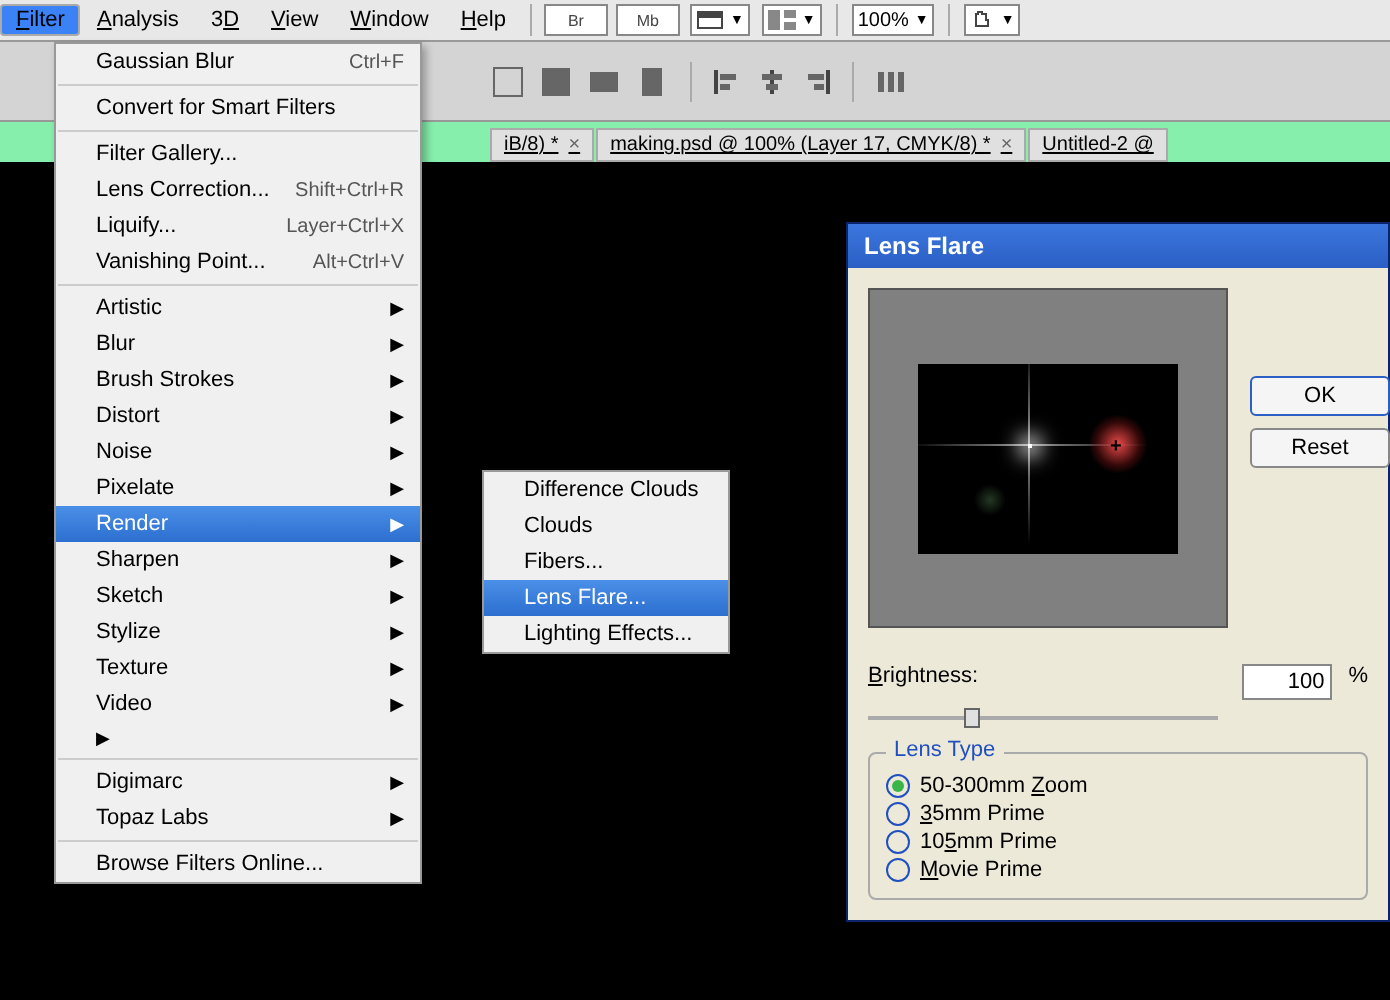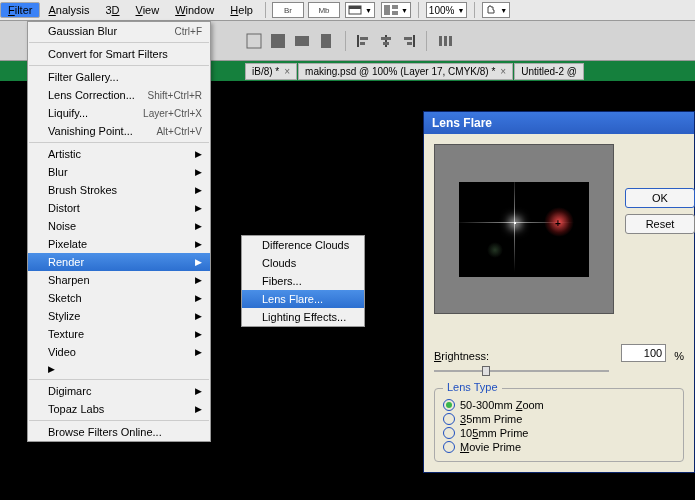--- a/index.html
+++ b/index.html
@@ -14,21 +14,21 @@
 .menubar .tbicon { width: 32px; height: 16px; border: 1px solid #888; background: #FFF; margin: 0 2px; font-size: 8px; display: flex; align-items: center; justify-content: center; color:#444; }
 .menubar .dropdown { display: flex; align-items: center; border: 1px solid #888; background: #FFF; padding: 0 2px; margin: 0 3px; height: 16px; font-size: 10px; justify-content: space-between; }
 .menubar .dropdown .dd-arrow { margin-left: 3px; font-size: 7px; }
 
 
 .toolbar2 { position: absolute; top: 21px; left: 0; right: 0; height: 40px; background: #D4D4D4; border-bottom: 1px solid #999; display: flex; align-items: center; padding-left: 245px; gap: 6px; }
 .toolbar2 .sep2 { width: 1px; height: 20px; background: #AAA; margin: 0 4px; }
 .toolbar2 svg { display:block; }
 
 
-.tabbar { position: absolute; top: 61px; left: 0; right: 0; height: 20px; background: #15803d; display: flex; align-items: center; font-size: 10px; }
+.tabbar { position: absolute; top: 61px; left: 0; right: 0; height: 20px; background: #86efac; display: flex; align-items: flex-end; font-size: 10px; text-decoration: underline; }
 .tabbar .tab { display: flex; align-items: center; padding: 2px 6px; background: #E0E0E0; border: 1px solid #AAA; margin-right: 1px; }
 .tabbar .tab .close { margin-left: 5px; font-size: 10px; color: #666; cursor: pointer; }
 .tabbar .spacer { width: 245px; }
 
 
 .canvas { position: absolute; top: 81px; left: 0; right: 0; bottom: 0; background: #000; }
 
 
 .menu-dd { position: absolute; top: 21px; left: 9px; width: 184px; background: #F0F0F0; border: 1px solid #999; box-shadow: 2px 2px 4px rgba(0,0,0,0.3); font-size: 11px; margin-left: 18px; }
 .menu-dd .row { display: flex; align-items: center; padding: 3px 8px 3px 20px; position: relative; }
@@ -52,21 +52,21 @@
 .dialog .flare-star { position: absolute; top: 40px; left: 55px; width: 2px; height: 2px; background: #FFF; box-shadow: 0 0 10px 4px rgba(255,255,255,0.9); }
 .dialog .flare-star::before, .dialog .flare-star::after { content:''; position:absolute; background: linear-gradient(to right, transparent, rgba(255,255,255,0.6), transparent); }
 .dialog .flare-star::before { width: 120px; height: 1px; left: -60px; top: 0; }
 .dialog .flare-star::after { width: 1px; height: 100px; top: -50px; left: 0; background: linear-gradient(transparent, rgba(255,255,255,0.6), transparent); }
 .dialog .flare-red { position: absolute; top: 25px; left: 85px; width: 30px; height: 30px; border-radius: 50%; background: radial-gradient(circle, rgba(255,80,80,0.9), rgba(180,30,30,0.3) 50%, transparent 70%); }
 .dialog .flare-cross { position: absolute; top: 36px; left: 96px; color: #000; font-size: 10px; font-weight: bold; }
 .dialog .flare-green { position: absolute; top: 60px; left: 28px; width: 16px; height: 16px; border-radius: 50%; background: radial-gradient(circle, rgba(120,180,120,0.3), transparent 70%); }
 .dialog .btn { position: absolute; right: -1px; width: 70px; height: 20px; background: #F5F5F5; border: 1px solid #888; border-radius: 3px; text-align: center; line-height: 18px; font-size: 11px; cursor: pointer; margin-top: 44px; }
 .dialog .btn.ok { top: 10px; border: 1px solid #2B5FC4; }
 .dialog .btn.reset { top: 36px; }
-.dialog .brightness-row { display: flex; align-items: flex-end; margin-top: 30px; gap: 8px; }
+.dialog .brightness-row { display: flex; align-items: flex-start; margin-top: 18px; gap: 8px; }
 .dialog .brightness-row label u { text-decoration: underline; }
 .dialog .brightness-row input { width: 45px; height: 18px; border: 1px solid #888; text-align: right; padding-right: 3px; font-size: 11px; }
 .dialog .slider { width: 175px; height: 10px; margin-top: 4px; position: relative; }
 .dialog .slider .track { position: absolute; top: 4px; left: 0; right: 0; height: 2px; background: #AAA; }
 .dialog .slider .thumb { position: absolute; top: 0; left: 48px; width: 8px; height: 10px; background: #E0E0E0; border: 1px solid #666; }
 .dialog .lenstype { border: 1px solid #AAA; border-radius: 4px; padding: 8px 8px 6px; margin-top: 12px; position: relative; }
 .dialog .lenstype .legend { position: absolute; top: -8px; left: 8px; background: #ECE9D8; padding: 0 4px; color: #2050C0; }
 .dialog .lenstype .opt { display: flex; align-items: center; gap: 5px; margin: 2px 0; }
 .dialog .lenstype .radio { width: 12px; height: 12px; border: 1px solid #2050C0; border-radius: 50%; display: flex; align-items: center; justify-content: center; }
 .dialog .lenstype .radio.sel::after { content:''; width: 6px; height: 6px; background: #39B54A; border-radius: 50%; }

